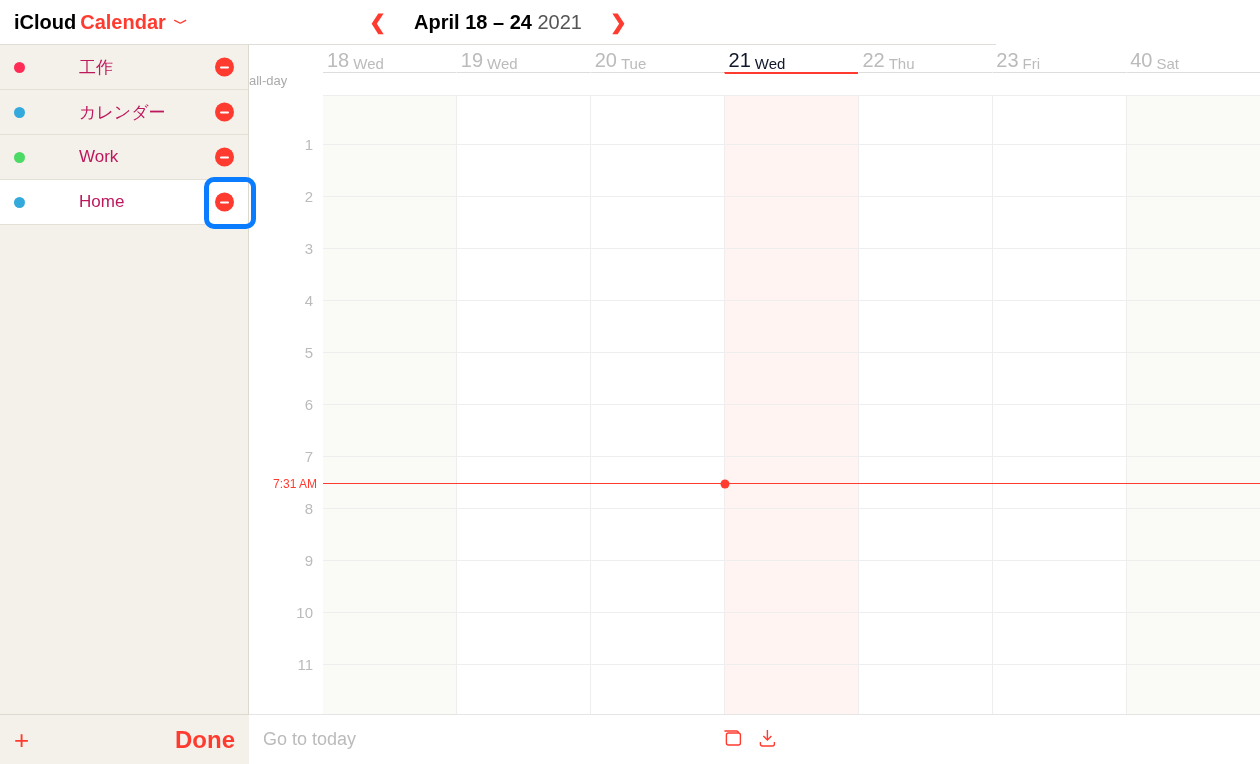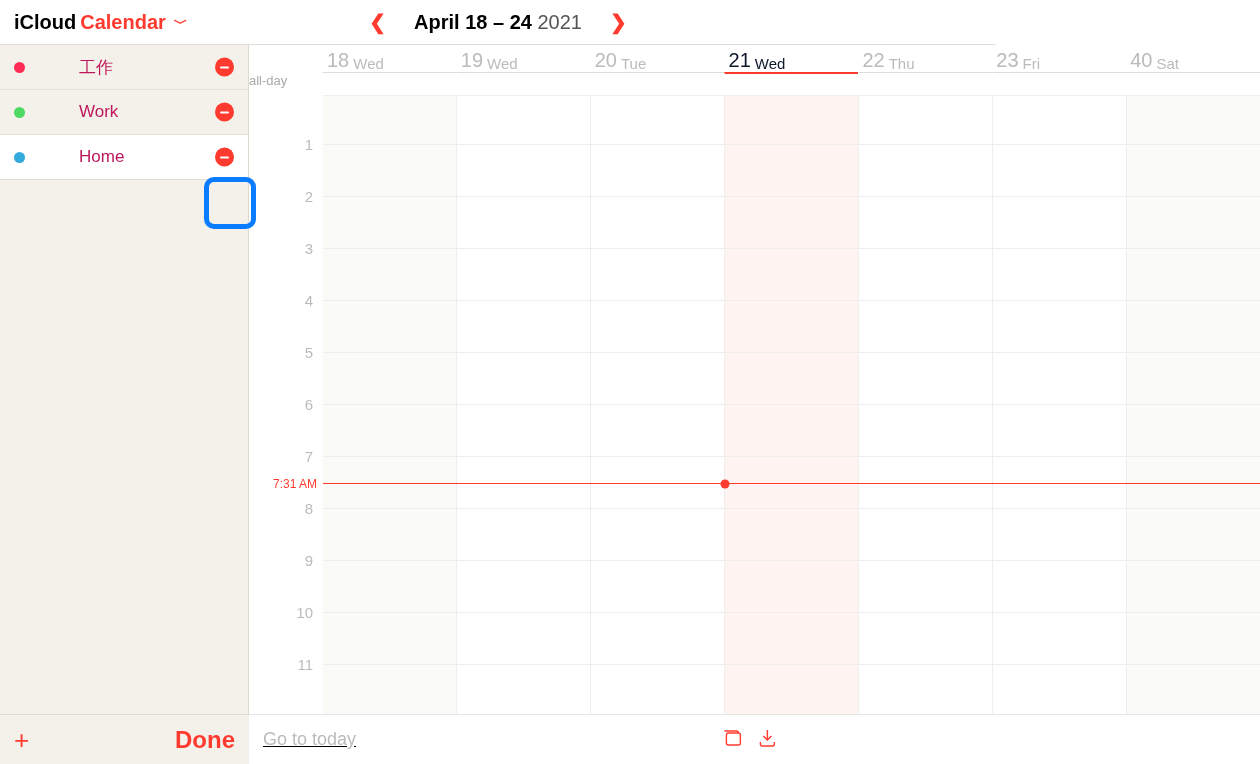--- a/index.html
+++ b/index.html
@@ -46,21 +46,21 @@
   .hour-label{position:absolute;left:0;width:74px;text-align:right;padding-right:10px;font-size:15px;color:#bbb;transform:translateY(-50%);}
   .grid-cols{position:absolute;inset:0;display:flex;}
   .grid-col{flex:1 1 0;border-left:1px solid #eee;}
   .grid-col:first-child{border-left:none;}
   .grid-col.weekend{background:#fafaf7;}
   .grid-col.today{background:#fff4f2;}
   .now-line{position:absolute;left:0;right:0;height:0;border-top:1.5px solid #ff3b30;z-index:5;}
   .now-label{position:absolute;left:-74px;width:74px;text-align:right;padding-right:6px;font-size:12px;color:#ff3b30;transform:translateY(-50%);}
   .now-dot{position:absolute;width:9px;height:9px;border-radius:50%;background:#ff3b30;transform:translate(-50%,-50%);}
   
-  .bottombar{position:absolute;left:249px;right:0;bottom:0;height:50px;border-top:1px solid #e5e5e5;display:flex;align-items:center;padding:0 14px;background:#fff;text-decoration:underline;}
+  .bottombar{position:absolute;left:249px;right:0;bottom:0;height:50px;border-top:1px solid #e5e5e5;display:flex;align-items:center;padding:0 14px;background:#fff;}
   .goto{color:#bbb;font-size:18px;cursor:pointer;}
   .center-controls{position:absolute;left:50%;transform:translateX(-60%);display:flex;align-items:center;gap:14px;}
   .stack-icon{color:#ff3b30;cursor:pointer;}
   .seg{display:flex;border:1px solid #ff3b30;border-radius:6px;overflow:hidden;height:28px;}
   .seg div{width:64px;display:flex;align-items:center;justify-content:center;font-size:14px;color:#ff3b30;cursor:pointer;border-left:1px solid #ff3b30;}
   .seg div:first-child{border-left:none;}
   .seg div.active{background:#ff3b30;color:#fff;}
   .share-icon{color:#ff3b30;cursor:pointer;}
 </style>
 </head>
@@ -80,20 +80,25 @@
     </span>
     <span class="nav-arrow">❯</span>
   </div>
 </div>
 
 <div class="sidebar">
   <div class="cal-list" id="cal-list">
       <div class="cal-item">
         <span class="cal-dot" style="background:#ff2d55"></span>
         <span class="cal-name">工作</span>
+        <span class="cal-remove"></span>
+      </div>
+      <div class="cal-item">
+        <span class="cal-dot" style="background:#34aadc"></span>
+        <span class="cal-name">カレンダー</span>
         <span class="cal-remove"></span>
       </div>
       <div class="cal-item">
         <span class="cal-dot" style="background:#4cd964"></span>
         <span class="cal-name">Work</span>
         <span class="cal-remove"></span>
       </div>
       <div class="cal-item sel">
         <span class="cal-dot" style="background:#34aadc"></span>
         <span class="cal-name">Home</span>

